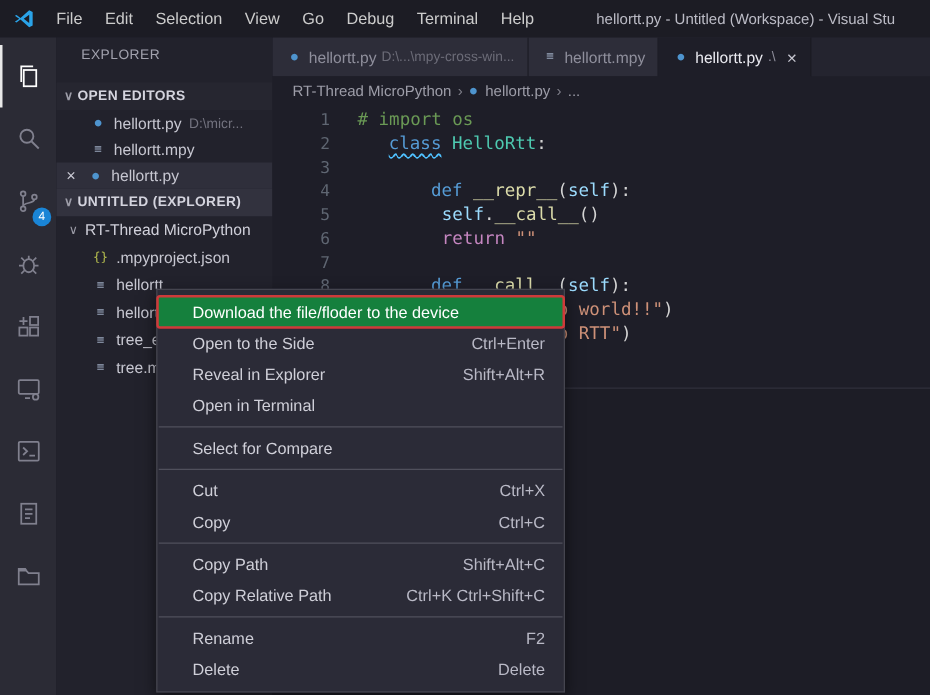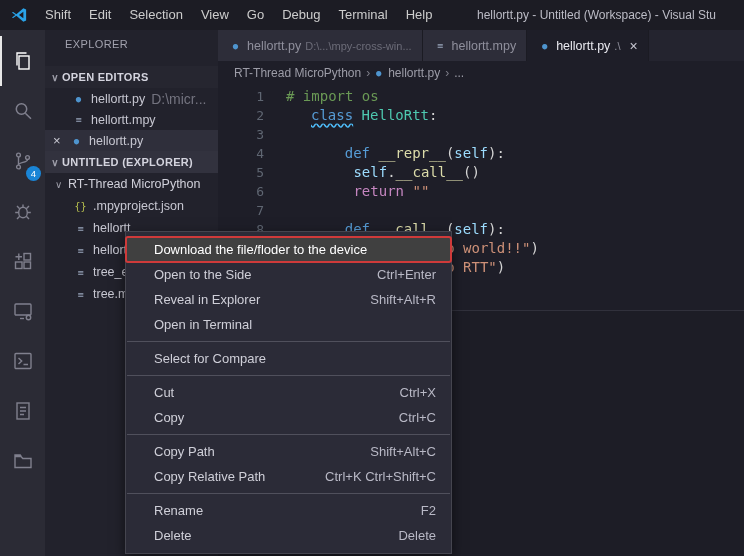--- a/index.html
+++ b/index.html
@@ -27,21 +27,21 @@
   .section-header .chev{width:14px;text-align:center;font-size:10px;color:#9d9da8;flex:none;margin-left:3px;}
   #oe-header{margin-top:8px;background:#262630;}
   #ws-header{background:#32323e;}
   .row{height:21px;display:flex;align-items:center;white-space:nowrap;overflow:hidden;}
   .oe-row{padding-left:26px;}
   .oe-row.with-close{padding-left:8px;}
   .oe-row.selected{background:#2f2f3b;}
   .close-x{width:16px;flex:none;color:#c9c9d3;font-size:13px;}
   .file-ic{width:15px;flex:none;text-align:center;font-size:10px;font-family:"DejaVu Sans Mono",monospace;margin-right:5px;}
   .row-label{color:#c7c7d1;}
-  .row-detail{margin-left:6px;font-size:14px;color:#73737f;}
+  .row-detail{margin-left:6px;font-size:11px;color:#73737f;}
   .folder-row{height:22px;padding-left:10px;}
   .folder-row .chev{width:13px;font-size:10px;color:#9d9da8;flex:none;}
   .folder-row .row-label{color:#d0d0da;}
   .ws-row{height:22px;padding-left:28px;}
 
   
   .editor-col{position:absolute;left:218px;top:30px;width:526px;height:526px;background:#1e1e28;}
   .tabbar{position:absolute;top:0;left:0;width:526px;height:31px;background:#24242f;display:flex;overflow:hidden;}
   .tab{height:31px;display:flex;align-items:center;padding:0 10px;background:#2d2d39;border-right:1px solid #1b1b23;font-size:12.5px;color:#8f8f9c;white-space:nowrap;}
   .tab.active{background:#1e1e28;color:#eaeaf0;}
@@ -67,38 +67,38 @@
   .tk-fn{color:#DCDCAA;}
   .tk-param{color:#9CDCFE;}
   .tk-str{color:#CE9178;}
   .squiggle{text-decoration-line:underline;text-decoration-style:wavy;text-decoration-color:#4fc1ff;text-underline-offset:3px;}
 
   .panel{position:absolute;top:280px;left:0;width:526px;height:246px;background:#1d1d26;border-top:1px solid #31313c;}
 
   
   .context-menu{position:absolute;left:125px;top:231px;width:327px;background:#2b2b37;border:1px solid #45454f;box-shadow:0 4px 12px rgba(0,0,0,.55);padding:5px 0;font-size:13px;color:#cfcfd8;z-index:10;}
   .menu-item{height:25px;line-height:25px;display:flex;justify-content:space-between;padding:0 15px 0 28px;white-space:nowrap;overflow:hidden;}
-  .menu-item.selected{background:#404040;color:#ffffff;}
+  .menu-item.selected{background:#15803d;color:#ffffff;}
   .menu-item.annotated{outline:2px solid #cf3a3a;outline-offset:-1px;border-radius:2px;}
   .mi-key{color:#b9b9c6;margin-left:25px;}
   .menu-sep{height:1px;background:#50505c;margin:4px 1px;}
 </style>
 </head>
 <body>
 
 <div id="app">
 
   <div class="titlebar">
     <span class="vscode-logo">
       <svg viewBox="0 0 24 24">
           <path fill="#2aa3e8" fill-rule="evenodd" d="M17.8 3L8.5 11.1 4.3 7.9 2.5 8.8l4.7 3.2-4.7 3.2 1.8.9 4.2-3.2 9.3 8.1 3.7-1.8V4.8z M17.8 7.6v8.8L12 12z"></path>
         </svg>
     </span>
     <nav id="menubar" style="display:flex;">
-        <div class="menu-entry">Shift</div>
+        <div class="menu-entry">File</div>
         <div class="menu-entry">Edit</div>
         <div class="menu-entry">Selection</div>
         <div class="menu-entry">View</div>
         <div class="menu-entry">Go</div>
         <div class="menu-entry">Debug</div>
         <div class="menu-entry">Terminal</div>
         <div class="menu-entry">Help</div>
       </nav>
     <span class="window-title">hellortt.py - Untitled (Workspace) - Visual Stu</span>
   </div>

